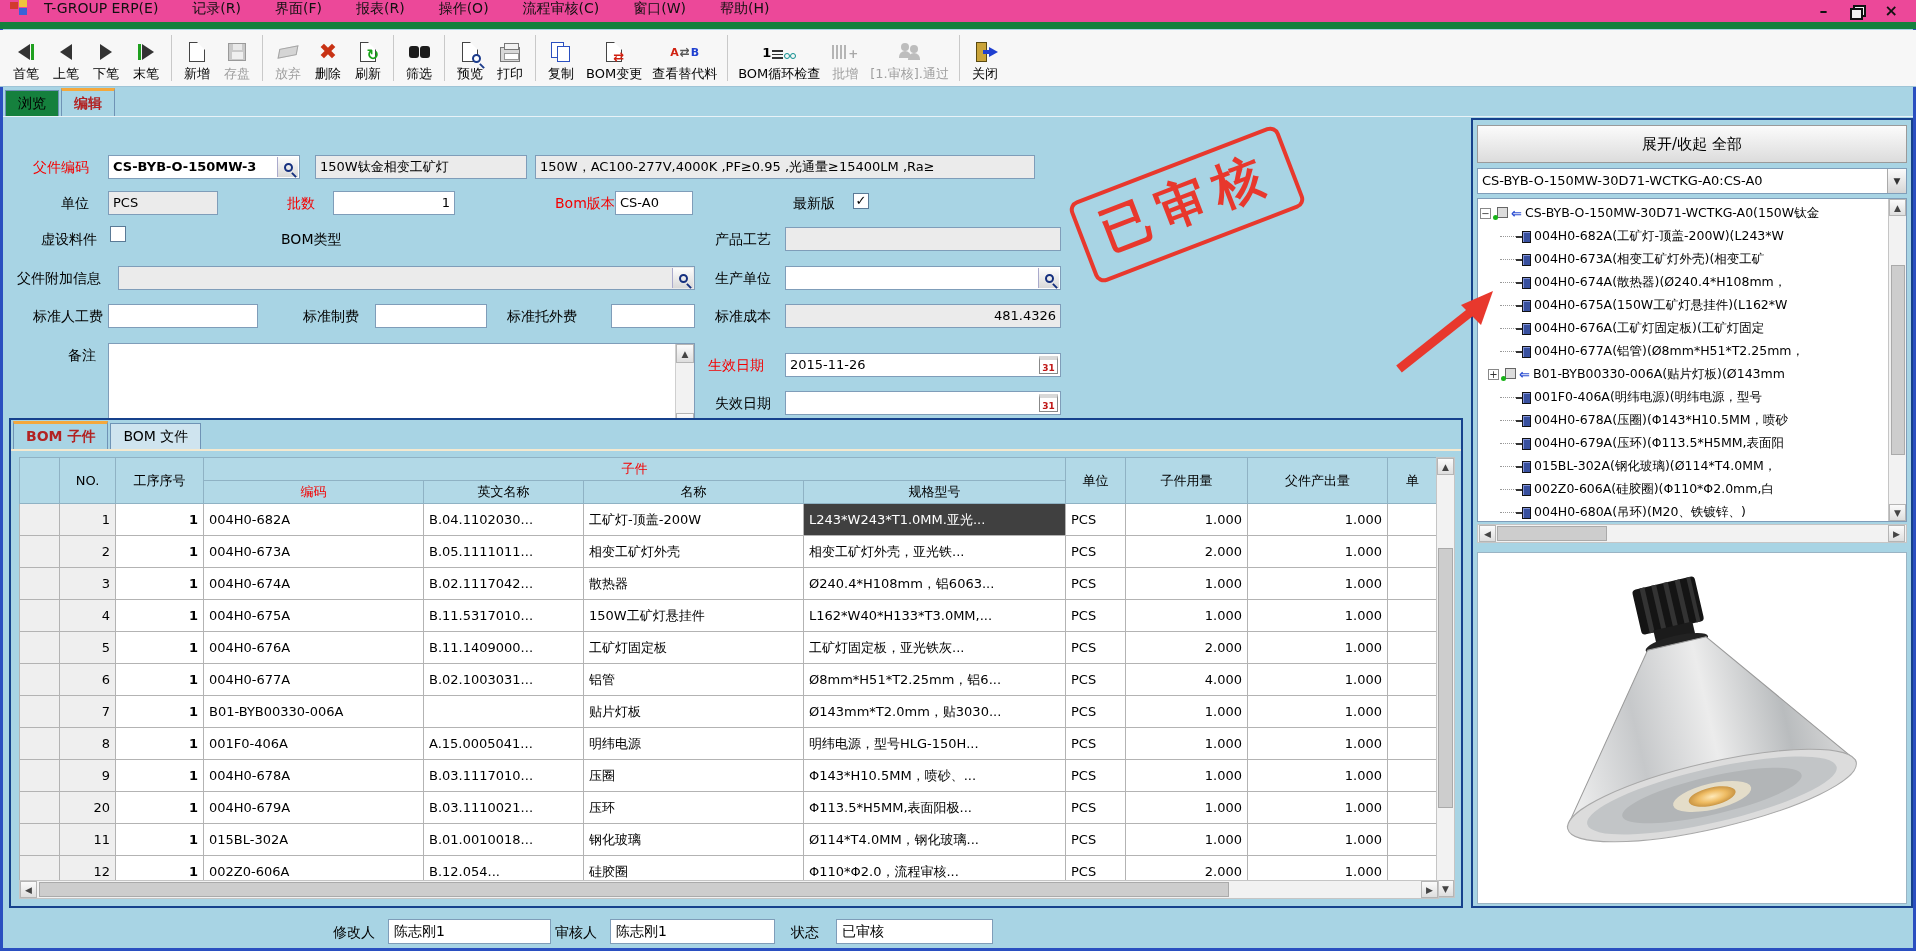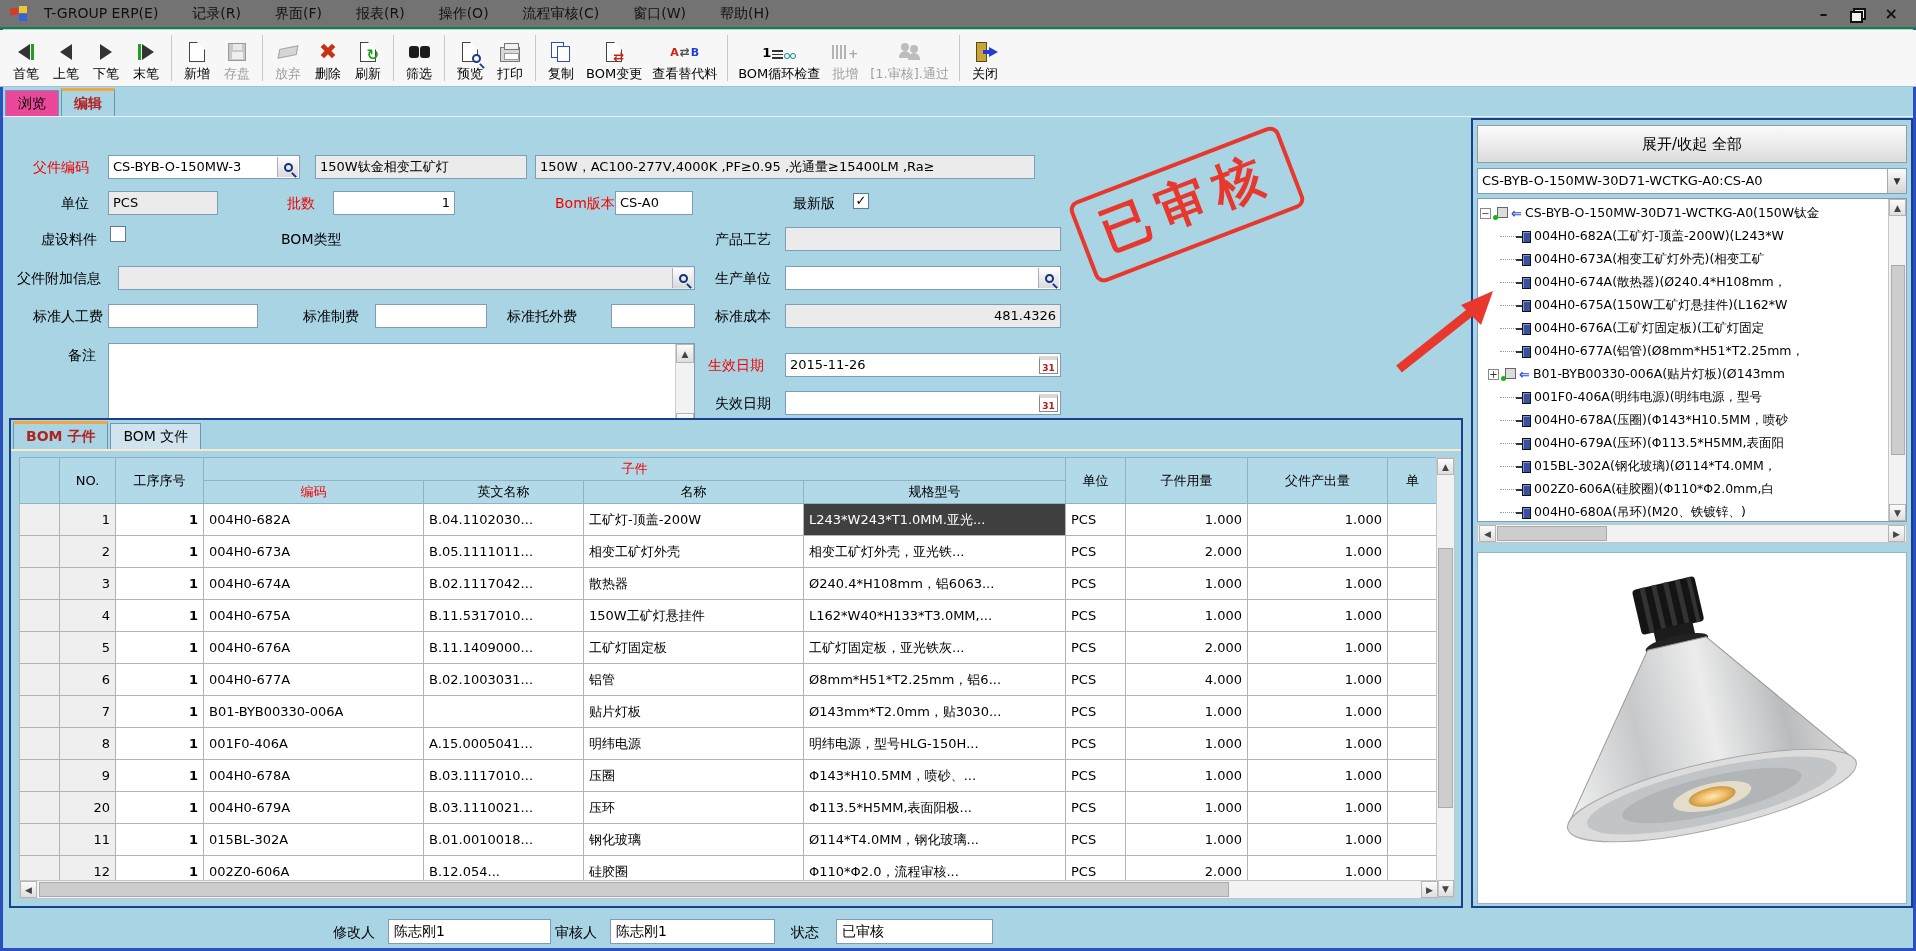--- a/index.html
+++ b/index.html
@@ -1,20 +1,20 @@
 <!DOCTYPE html>
 <html><head>
 <meta charset="utf-8">
 <style>
 * { box-sizing: border-box; margin: 0; padding: 0; }
 html,body { width:1916px; height:951px; overflow:hidden; font-family:"DejaVu Sans","Liberation Sans",sans-serif; }
 .window { position:relative; width:1916px; height:951px; background:#a8d4e4; border-left:3px solid #2a4fc0; border-right:3px solid #2a4fc0; border-bottom:3px solid #2a4fc0; }
 
 
-.titlebar { position:absolute; left:-3px; top:0; width:1916px; height:29px; background:#737373; border-bottom:2px solid #15803d; display:flex; align-items:center; padding:0 10px; }
+.titlebar { position:absolute; left:-3px; top:0; width:1916px; height:29px; background:#ec4899; border-bottom:7px solid #15803d; display:flex; padding:0 10px; }
 .appicon { width:18px; height:16px; position:relative; margin-right:16px; flex:none; }
 .appicon i { position:absolute; display:block; }
 .appicon .a1 { left:0; top:2px; width:8px; height:7px; background:#d23b2e; }
 .appicon .a2 { left:9px; top:0; width:8px; height:7px; background:#f0c43c; }
 .appicon .a3 { left:9px; top:8px; width:8px; height:7px; background:#3a62d8; }
 .menubar { display:flex; gap:34px; font-size:14px; color:#111; }
 .menubar .mi { cursor:default; white-space:nowrap; }
 .wincontrols { margin-left:auto; display:flex; gap:22px; align-items:center; padding-right:8px; }
 .wc { font-size:16px; font-weight:bold; color:#111; line-height:16px; }
 .wc-restore { width:13px; height:12px; position:relative; }
@@ -77,21 +77,21 @@
 .door-g { position:relative; width:22px; height:20px; }
 .door-g .door { position:absolute; left:2px; top:0; width:11px; height:20px; background:#caa43a; border:1px solid #5a4a10; }
 .door-g .darr { position:absolute; right:-2px; top:5px; width:0; height:0; border-top:5px solid transparent; border-bottom:5px solid transparent; border-left:9px solid #1f3fd0; }
 .door-g .dstem { position:absolute; right:6px; top:8px; width:7px; height:4px; background:#1f3fd0; }
 
 
 .workarea { position:absolute; left:0; top:87px; width:1910px; height:861px; background:#a8d4e4; }
 
 
 .vtabs { position:absolute; left:2px; top:2px; height:27px; display:flex; align-items:flex-end; z-index:5; }
-.vtab { padding:4px 12px 3px; font-size:14px; border:1px solid #6f93b5; border-bottom:none; background:#ec4899; margin-right:2px; color:#000; }
+.vtab { padding:4px 12px 3px; font-size:14px; border:1px solid #6f93b5; border-bottom:none; background:#15803d; margin-right:2px; color:#000; }
 .vtab.active { background:#a8d4e4; border-top:3px solid #f4a83c; font-weight:bold; color:#b22222; padding-top:4px; }
 .vtab-line { position:absolute; left:0; top:29px; width:1910px; height:1px; background:#e8f2f7; }
 
 
 .formarea { position:absolute; left:0; top:29px; width:1462px; height:302px; }
 .flabel { position:absolute; font-size:14px; color:#000; white-space:nowrap; }
 .flabel.red { color:#f40000; }
 .ffield { position:absolute; background:#fff; border:1px solid #7f9db9; height:24px; font-size:13px; line-height:22px; padding:0 4px; color:#000; white-space:nowrap; overflow:hidden; }
 .ffield.gray { background:#ebebeb; }
 .ffield.right { text-align:right; }
@@ -362,21 +362,21 @@
 
     <div class="vtab-line"></div>
     <div class="vtabs">
       <span class="vtab">浏览</span>
       <span class="vtab active">编辑</span>
     </div>
 
     <div class="formarea">
 
       <span class="flabel red" style="left:30px;top:43px;">父件编码</span>
-      <div class="ffield" style="left:105px;top:39px;width:192px;padding-right:24px;">
+      <div class="ffield" style="left:105px;top:39px;width:192px;padding-right:24px;font-weight:bold;">
         <span>CS-BYB-O-150MW-3</span>
         <span class="lookup-btn">
             <span class="mag"></span>
           </span>
       </div>
       <div class="ffield gray" style="left:312px;top:39px;width:212px;">150W钛金相变工矿灯</div>
       <div class="ffield gray" style="left:532px;top:39px;width:500px;">150W，AC100-277V,4000K ,PF≥0.95 ,光通量≥15400LM ,Ra≥</div>
 
       <span class="flabel" style="left:58px;top:79px;">单位</span>
       <div class="ffield gray" style="left:105px;top:75px;width:110px;">PCS</div>

